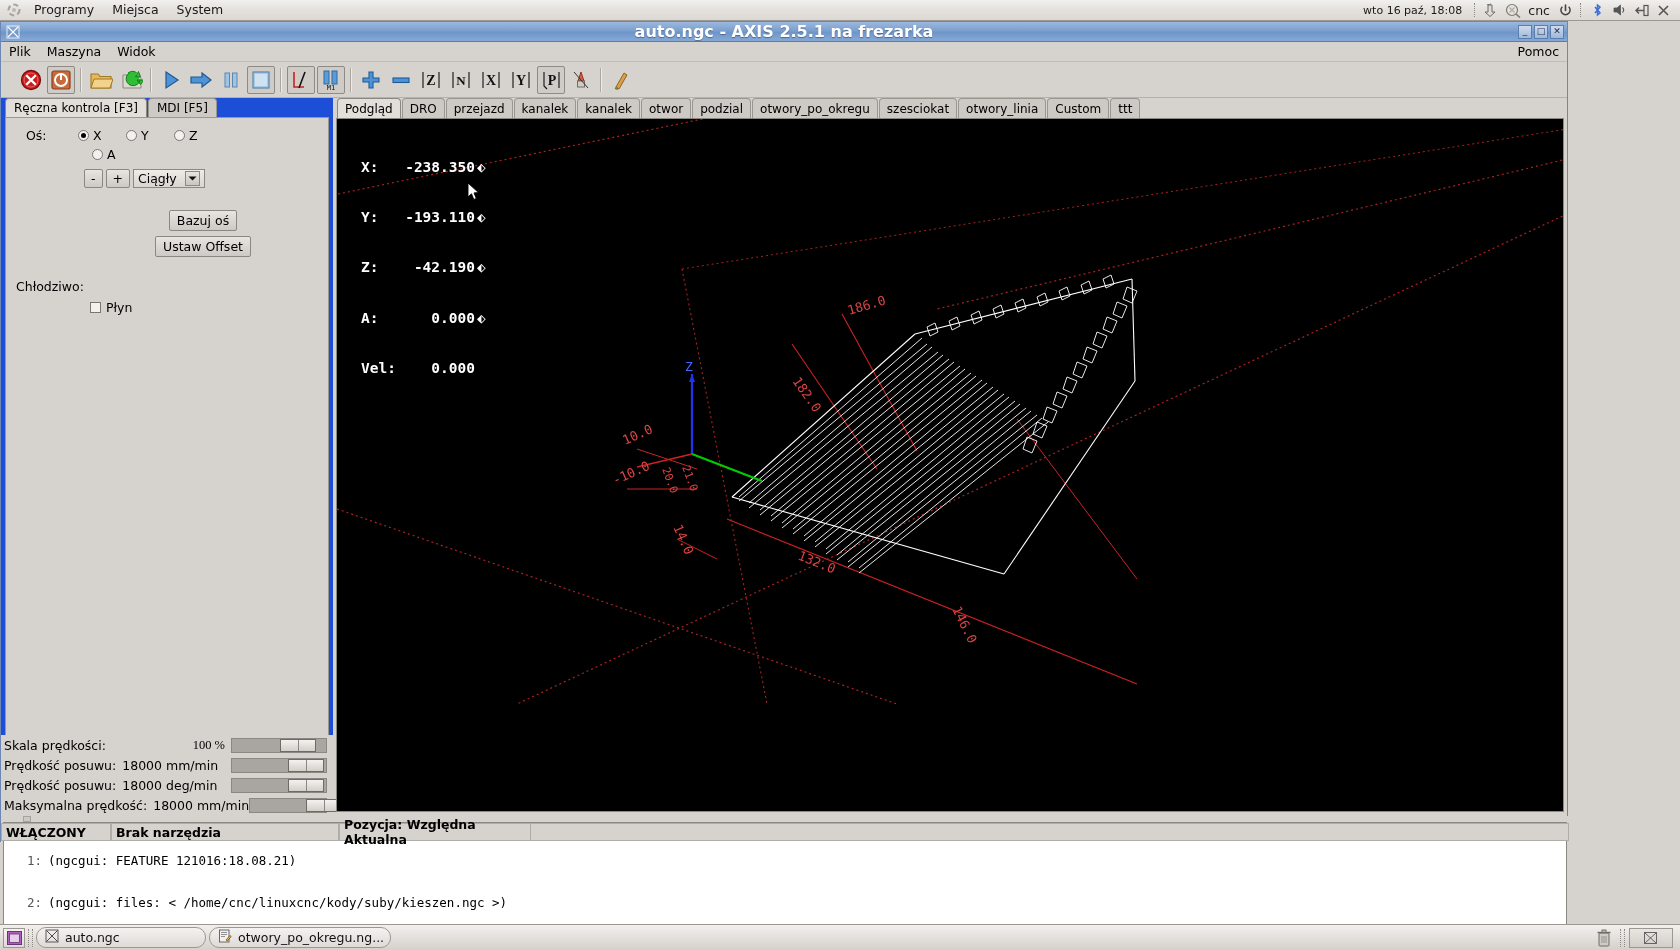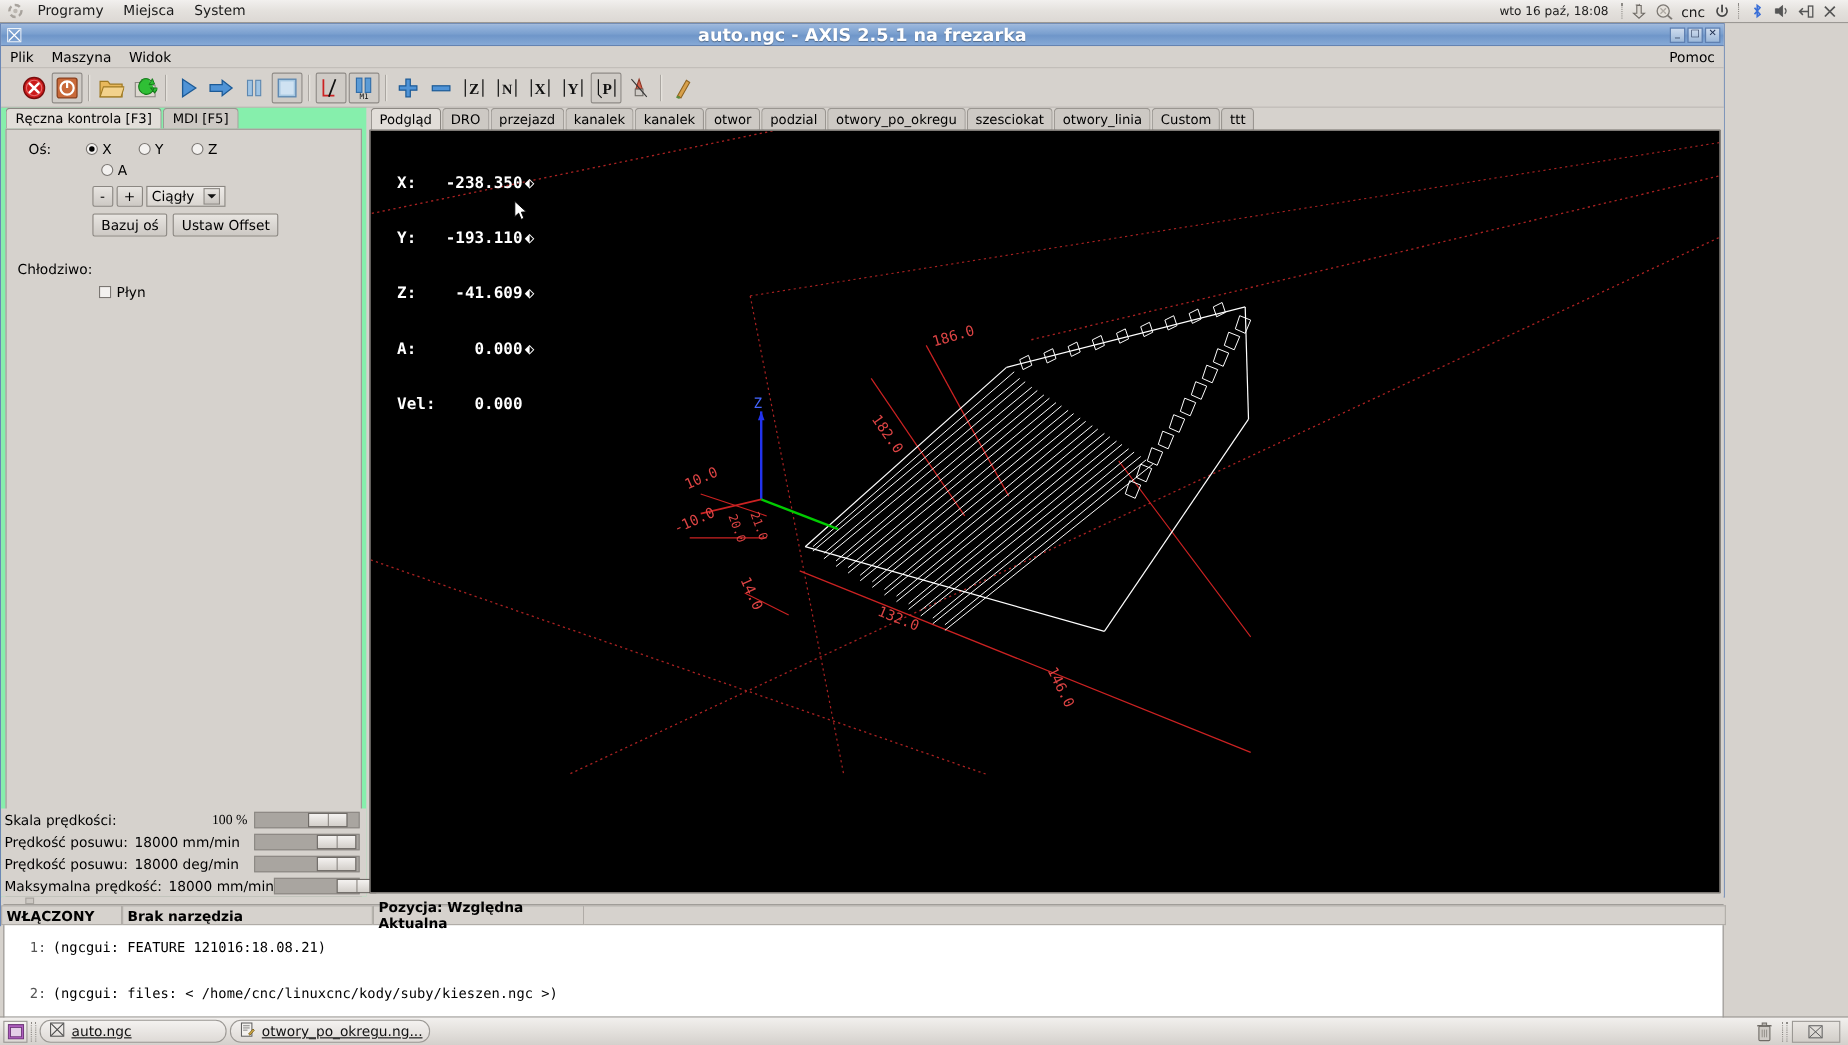--- a/index.html
+++ b/index.html
@@ -76,21 +76,21 @@
     width: 28px; height: 28px; display: flex; align-items: center; justify-content: center;
     border: 1px solid transparent; border-radius: 2px;
   }
   .tbtn.framed { border: 1px solid #8e8a86; background: #cfcbc6; }
   .tbsep { width: 2px; height: 24px; border-left: 1px solid #aaa6a1; border-right: 1px solid #eeeae6; margin: 0 3px; }
 
   
   .wbody { display: flex; height: 717px; }
 
   
-  .leftpane { width: 332px; height: 100%; background: #86efac; position: relative; display: flex; flex-direction: column; }
+  .leftpane { width: 332px; height: 100%; background: #1d4ed8; position: relative; display: flex; flex-direction: column; }
   .tabrow { display: flex; align-items: flex-end; height: 19px; padding-left: 4px; }
   .tabx {
     font-size: 12px; padding: 2px 8px 2px 8px; background: #cdc9c4;
     border: 1px solid #9a9691; border-bottom: none;
     border-radius: 4px 4px 0 0; margin-right: 1px; color: #000; line-height: 14px;
   }
   .tabx.active { background: #e2ded9; font-weight: normal; border-color: #8b8782; }
   .tabpanel {
     margin: 0 4px; flex: 1;
     border: 1px solid #9a9691; background: #d6d2cd;
@@ -188,21 +188,21 @@
     width: 22px; height: 20px; border: 1px solid #9b9894;
     background: linear-gradient(to bottom,#f6f4f2,#ddd9d5);
     display: flex; align-items: center; justify-content: center;
   }
   .tk-grip { width: 5px; height: 18px; border-left: 1px dotted #8d8a86; border-right: 1px dotted #8d8a86; }
   .tk-win {
     height: 21px; min-width: 170px; max-width: 182px;
     border: 1px solid #9b9894; border-radius: 10px;
     background: linear-gradient(to bottom,#f4f2f0,#dedad6);
     display: flex; align-items: center; gap: 6px; padding: 0 8px;
-    font-size: 12.5px; color: #111; overflow: hidden; white-space: nowrap; text-decoration: underline;
+    font-size: 12.5px; color: #111; overflow: hidden; white-space: nowrap;
   }
   .tk-right { margin-left: auto; display: flex; align-items: center; gap: 4px; padding-right: 4px; }
   .tk-trash { width: 24px; height: 22px; display: flex; align-items: center; justify-content: center; }
   .tk-wsbox {
     width: 44px; height: 20px; border: 1px solid #9b9894;
     background: linear-gradient(to bottom,#e9e6e2,#d2cec9);
     display: flex; align-items: center; justify-content: center;
   }
 </style>
 </head>
@@ -458,21 +458,21 @@
             <div class="combo">
               <span class="cv">Ciągły</span>
               <span class="arrow">
                 <svg width="9" height="7" viewBox="0 0 9 7">
                     <path d="M0.5 1.5 L4.5 5.5 L8.5 1.5 Z" fill="#111"></path>
                   </svg>
               </span>
             </div>
           </div>
 
-          <div class="row" style="margin-top:6px; padding-left:72px; gap:5px;">
+          <div class="row" style="margin-top:22px; padding-left:72px; gap:5px;flex-direction:column;">
             <div class="btn">Bazuj oś</div>
             <div class="btn">Ustaw Offset</div>
           </div>
 
           <div class="row" style="margin-top:22px; padding-left:4px;">
             <div class="lbl">Chłodziwo:</div>
           </div>
           <div class="row" style="margin-top:6px; padding-left:78px; gap:5px;">
             <span class="cbx"></span>
             <span class="lbl">Płyn</span>
@@ -631,21 +631,21 @@
               <span class="dv">-238.350</span>
               <span class="dm">⬖</span>
             </div>
             <div class="dl">
               <span class="dk">Y:</span>
               <span class="dv">-193.110</span>
               <span class="dm">⬖</span>
             </div>
             <div class="dl">
               <span class="dk">Z:</span>
-              <span class="dv">-41.609</span>
+              <span class="dv">-42.190</span>
               <span class="dm">⬖</span>
             </div>
             <div class="dl">
               <span class="dk">A:</span>
               <span class="dv">0.000</span>
               <span class="dm">⬖</span>
             </div>
             <div class="dl">
               <span class="dk">Vel:</span>
               <span class="dv">0.000</span>

